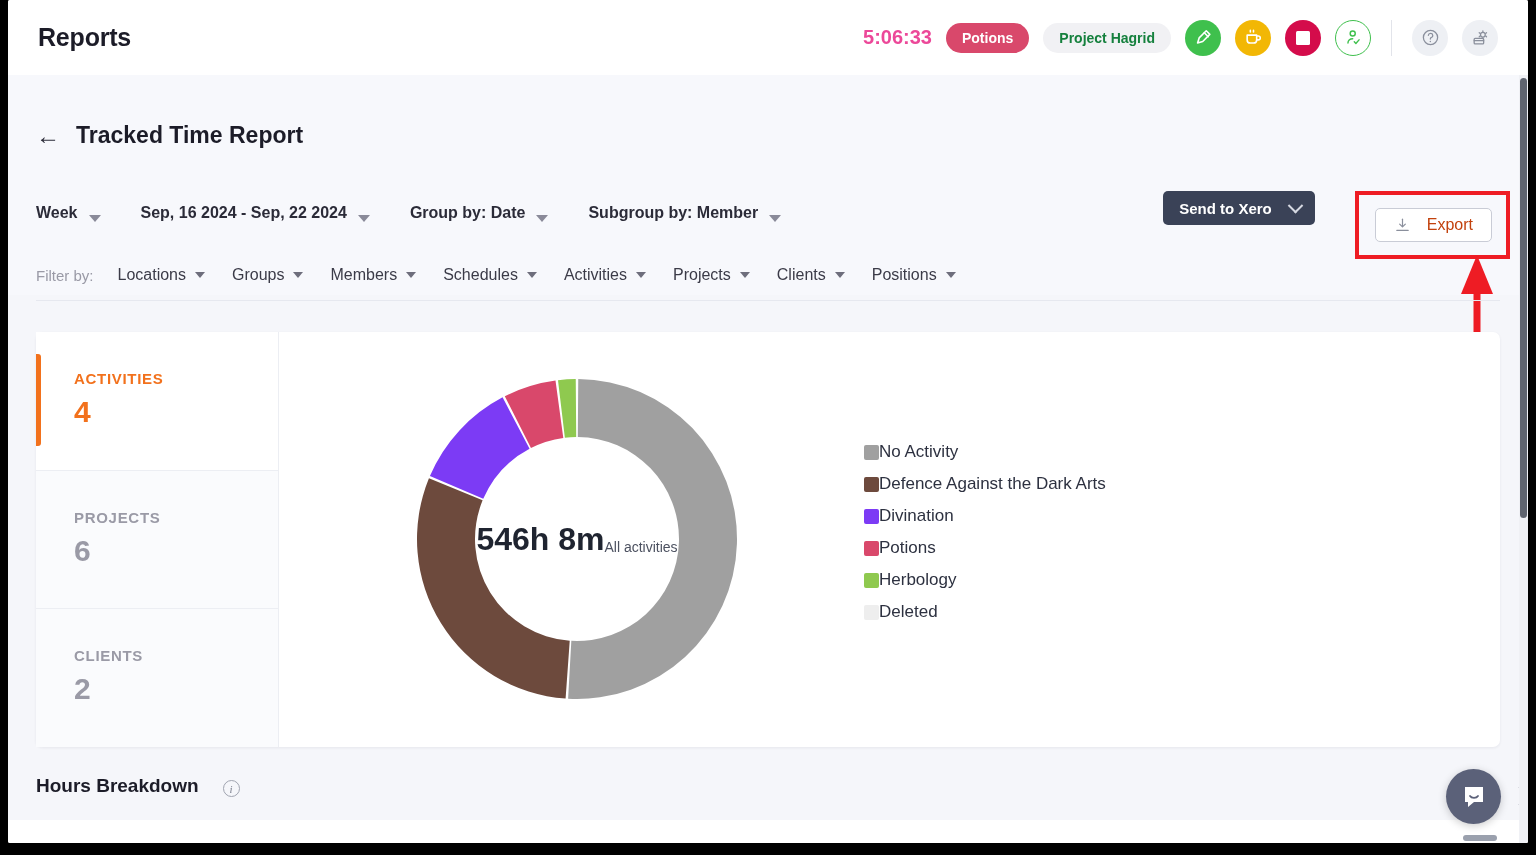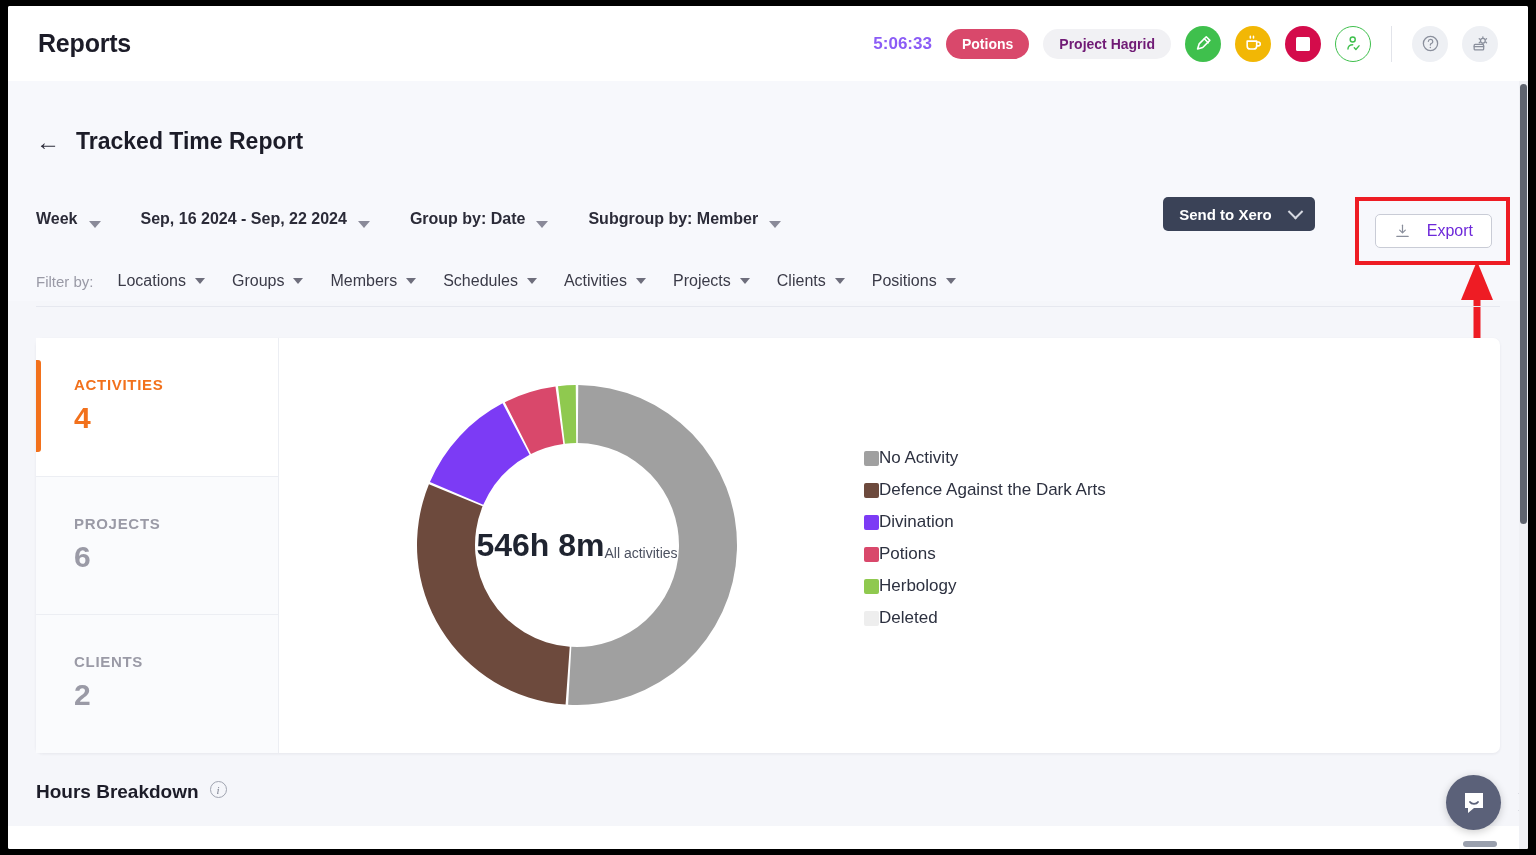--- a/index.html
+++ b/index.html
@@ -4,21 +4,21 @@
 <style>
   * { box-sizing: border-box; margin: 0; padding: 0; }
   html, body {
     width: 1536px; height: 855px;
     background: #000;
     font-family: "Liberation Sans", sans-serif;
     overflow: hidden;
   }
   #screen {
     position: absolute;
-    left: 8px; top: 6px;
+    left: 8px; top: 0;
     width: 1520px; height: 843px;
     background: #f5f6fa;
     border-radius: 2px;
     overflow: hidden;
   }
 
   
   #topbar {
     position: absolute; left: 0; top: 0;
     width: 1520px; height: 75px;
@@ -27,28 +27,28 @@
   }
   #page-title {
     margin-left: 30px;
     font-size: 25px; font-weight: bold; color: #1c1c28;
     letter-spacing: -0.2px;
   }
   #topbar-right {
     margin-left: auto; margin-right: 30px;
     display: flex; align-items: center; gap: 14px;
   }
-  #timer-text { font-size: 17px; font-weight: bold; color: #8b5cf6; }
+  #timer-text { font-size: 20px; font-weight: bold; color: #ec4899; }
   .pill {
     height: 30px; padding: 0 16px; border-radius: 15px;
     display: flex; align-items: center; justify-content: center;
     font-size: 14px; font-weight: bold;
   }
   .pill-activity { background: #d9486b; color: #ffffff; }
-  .pill-project { background: #f1f1f4; color: #701a75; font-weight: bold; }
+  .pill-project { background: #f1f1f4; color: #15803d; font-weight: bold; }
   .circ-btn {
     width: 36px; height: 36px; border-radius: 50%;
     display: flex; align-items: center; justify-content: center;
     cursor: pointer; flex: 0 0 auto;
   }
   .circ-green { background: #3fc04d; }
   .circ-yellow { background: #f2b705; }
   .circ-crimson { background: #d40c4b; }
   .circ-outline { background: #ffffff; border: 1.5px solid #3fc04d; }
   .circ-grey { background: #eef0f4; }
@@ -108,21 +108,21 @@
   #export-wrap {
     position: relative;
     margin-left: 24px;
     border: 4px solid #ee1c24;
     padding: 13px 14px 13px 16px;
     background: transparent;
   }
   #export-btn {
     height: 34px; padding: 0 18px;
     border: 1px solid #c9ccd6; border-radius: 5px;
-    background: #ffffff; color: #6d28d9;
+    background: #ffffff; color: #c2410c;
     display: flex; align-items: center; gap: 16px;
     font-size: 16px; cursor: pointer;
   }
   #dl-icon { display: block; }
 
   
   #arrow-anno {
     position: absolute; left: 1452px; top: 252px;
     width: 34px; height: 178px;
     pointer-events: none;
@@ -203,21 +203,21 @@
     position: absolute; left: 585px; top: 110px;
     display: flex; flex-direction: column; gap: 12px;
   }
   .legend-item { display: flex; align-items: center; cursor: pointer; }
   .legend-sw { width: 15px; height: 15px; border-radius: 2px; flex: 0 0 auto; }
   .legend-text { font-size: 17px; color: #2d3140; white-space: nowrap; }
 
   
   #hours-row {
     position: absolute; left: 28px; top: 775px;
-    display: flex; align-items: flex-start; gap: 11px;
+    display: flex; align-items: flex-end; gap: 24px;
   }
   #hours-title { font-size: 19px; font-weight: bold; color: #1c1c28; }
   #info-icon {
     width: 17px; height: 17px; border-radius: 50%;
     border: 1.4px solid #a0a4b0; color: #7c818f;
     font-size: 11px; font-style: italic; font-family: "Liberation Serif", serif;
     display: flex; align-items: center; justify-content: center;
   }
   #bottom-strip {
     position: absolute; left: 0; top: 820px;

